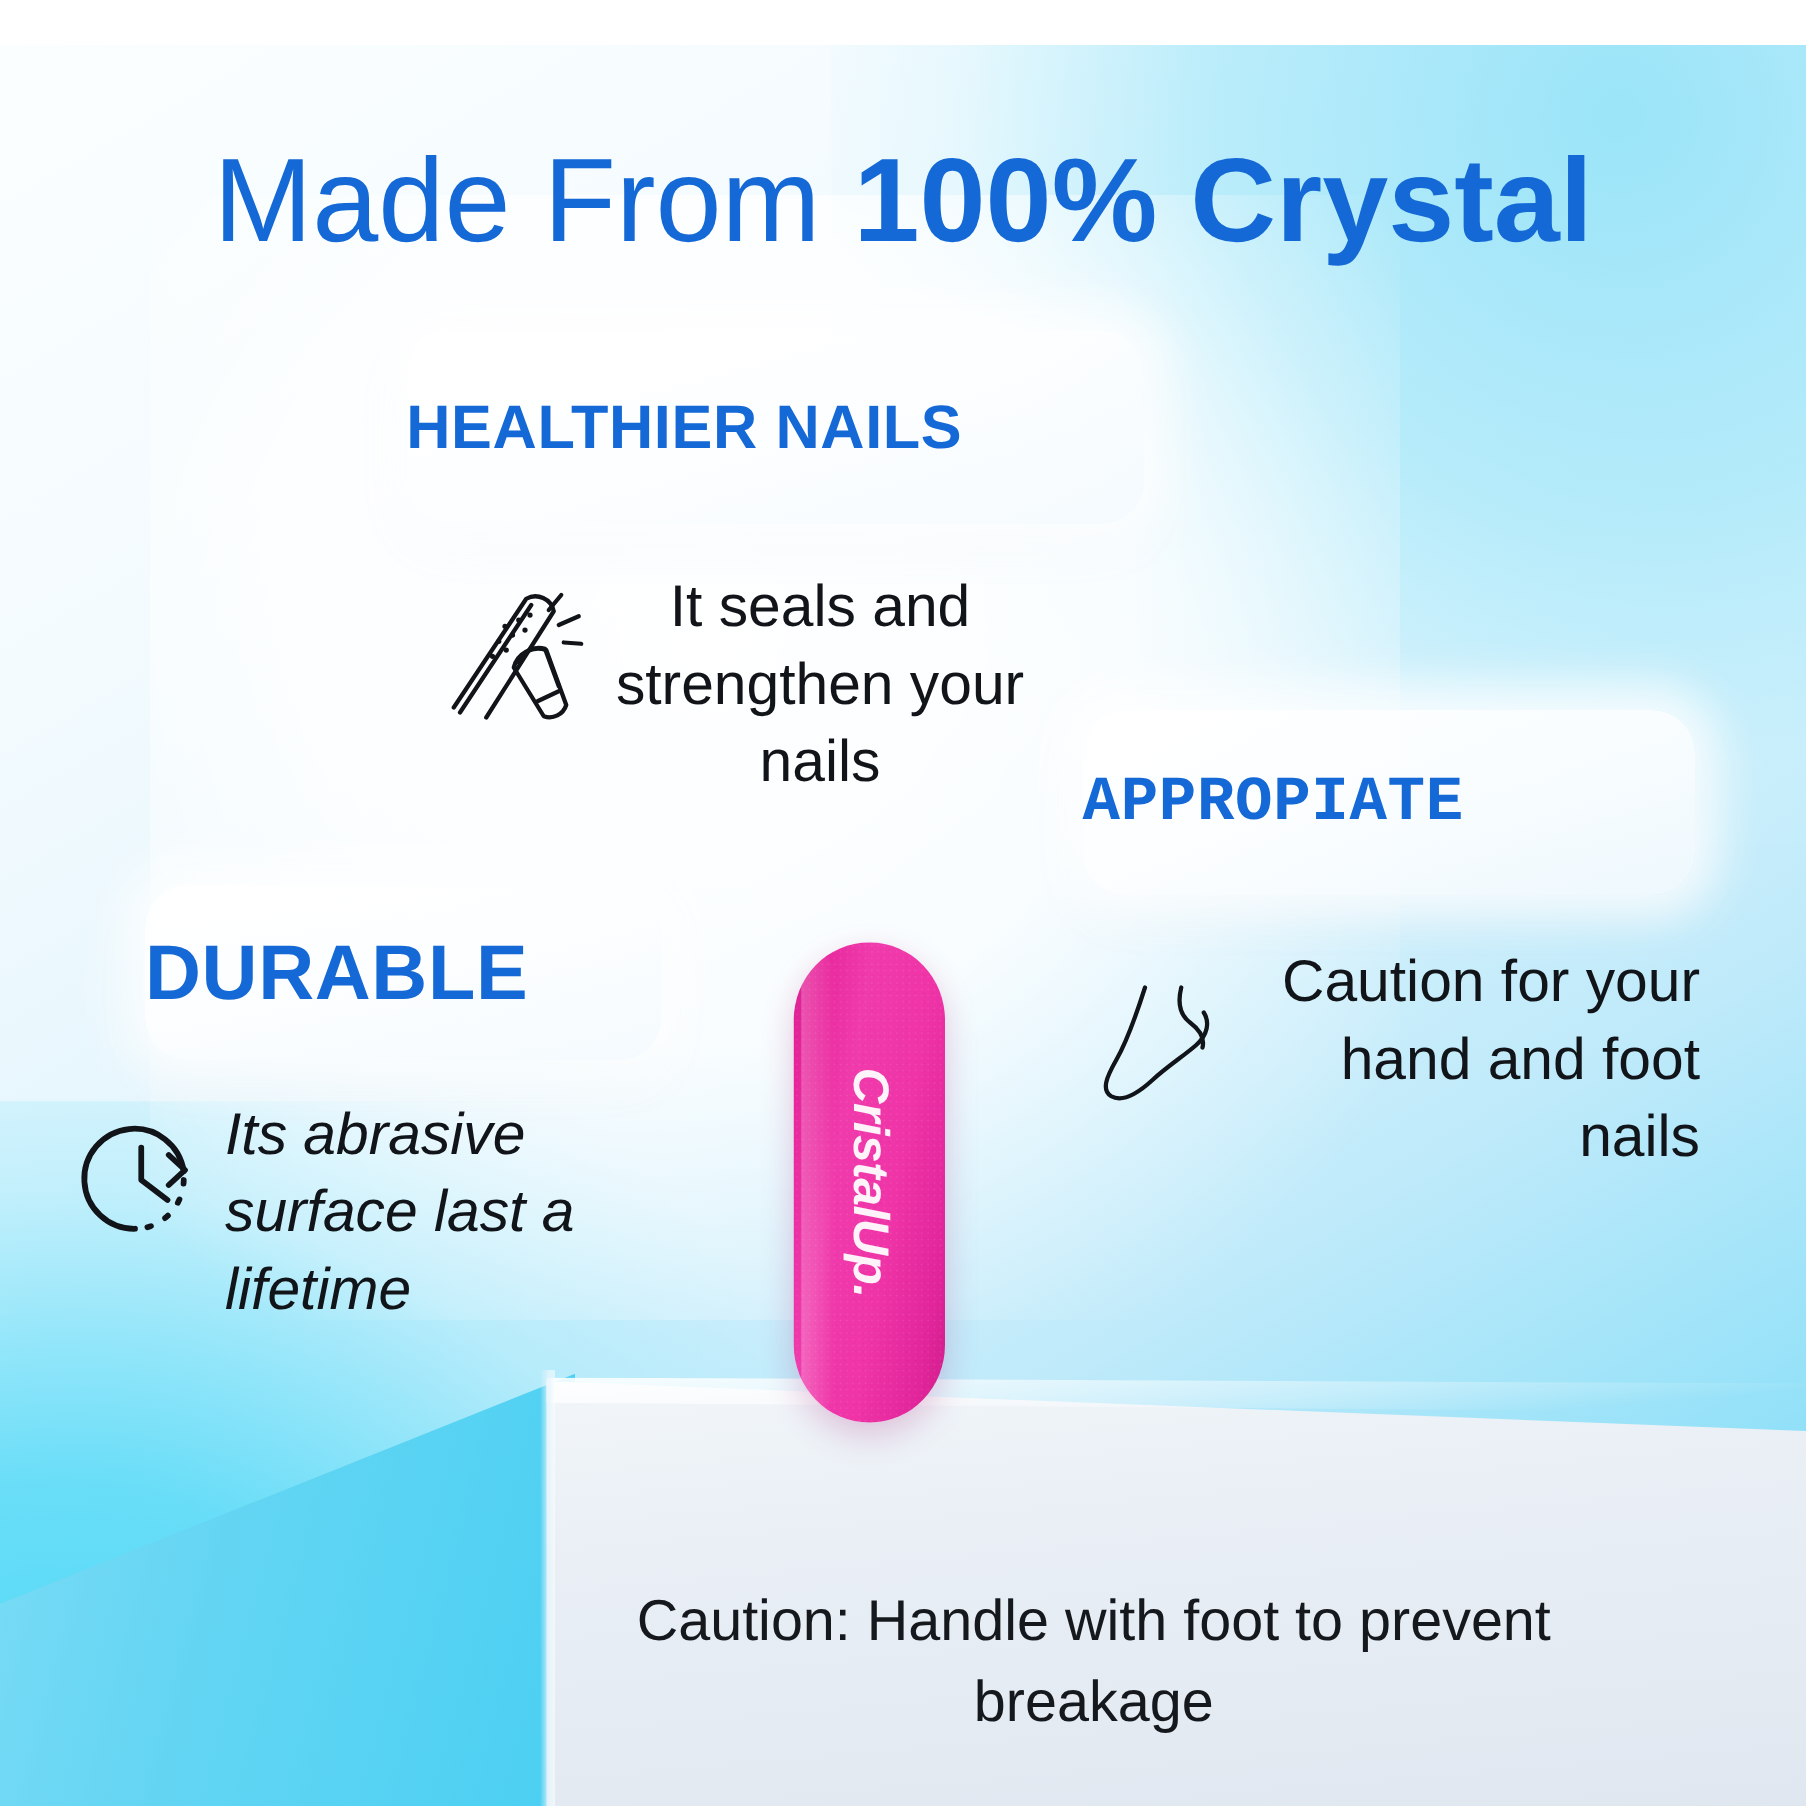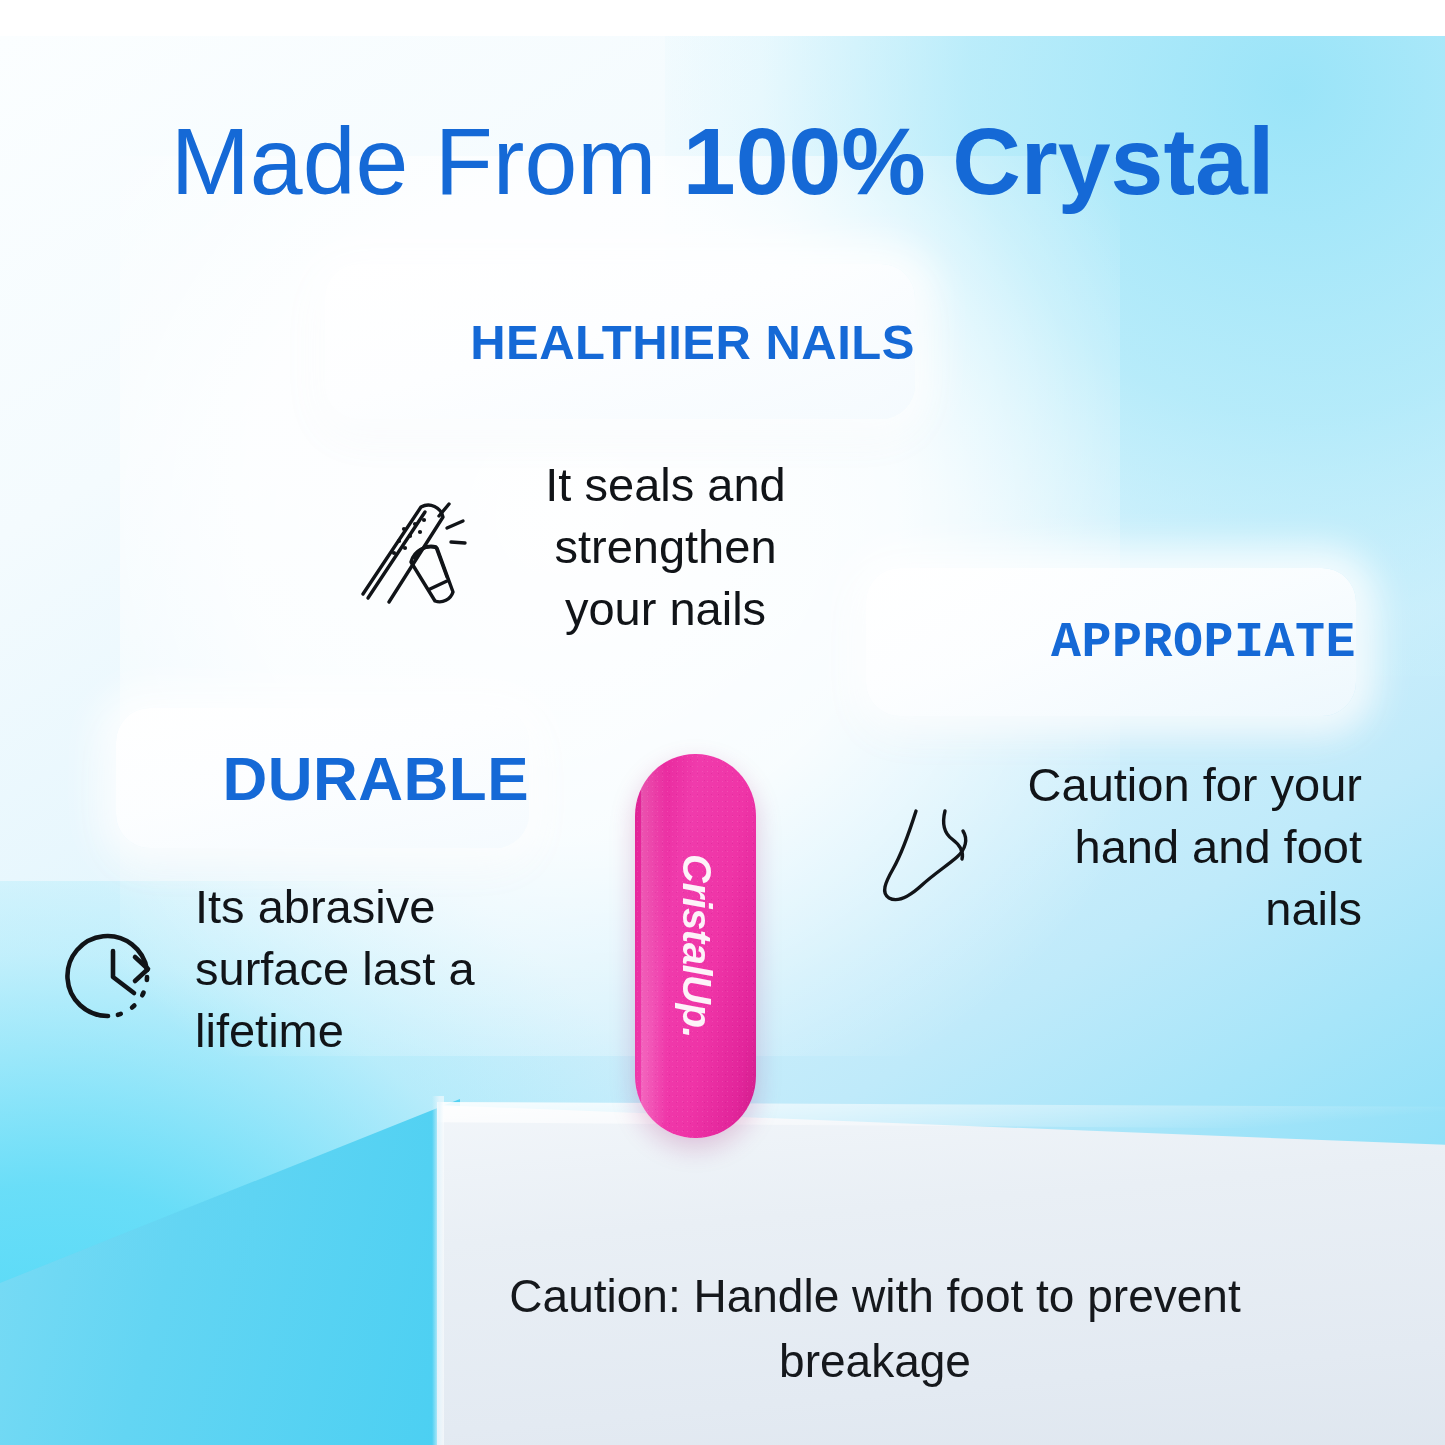--- a/index.html
+++ b/index.html
@@ -96,21 +96,21 @@
     position: absolute;
     border-radius: 34px;
     background: linear-gradient(165deg,
                 rgba(255,255,255,0.97) 0%,
                 rgba(253,254,255,0.93) 45%,
                 rgba(244,250,254,0.86) 100%);
     box-shadow: 0 0 34px 22px rgba(255,255,255,0.78),
                 0 14px 40px rgba(120,170,200,0.10);
     display: flex;
     align-items: center;
-    justify-content: flex-end;
+    justify-content: flex-start;
   }
   .card-label {
     color: #1569d6;
     font-weight: bold;
     letter-spacing: 0.5px;
     white-space: nowrap;
   }
 
   #card-healthier { left: 325px; top: 228px; width: 590px; height: 155px; }
   #card-healthier .card-label { font-size: 49px; }
@@ -129,33 +129,33 @@
     text-align: center;
     color: #1569d6;
     font-size: 95px;
     line-height: 1.08;
     white-space: nowrap;
   }
   #headline .light { font-weight: normal; }
   #headline .heavy { font-weight: bold; }
 
   
-  .feature { position: absolute; display: flex; align-items: center; gap: 15px; }
+  .feature { position: absolute; display: flex; align-items: flex-start; }
   .feature .icon { flex: 0 0 auto; }
   .feature .ftext {
     color: #111418;
     font-size: 47px;
     line-height: 1.32;
   }
 
   #feature-seals { left: 355px; top: 418px; width: 470px; }
   #feature-seals .icon { width: 118px; margin-top: 8px; }
   #feature-seals .ftext { width: 330px; margin-left: 18px; text-align: center; }
 
-  #feature-abrasive { left: 62px; top: 840px; width: 500px; }
+  #feature-abrasive { left: 62px; top: 840px; width: 500px; font-style: italic; }
   #feature-abrasive .icon { width: 102px; margin-top: 14px; }
   #feature-abrasive .ftext { width: 376px; margin-left: 16px; text-align: left; }
 
   #feature-suitable { left: 876px; top: 718px; width: 486px; }
   #feature-suitable .icon { width: 122px; margin-top: 18px; }
   #feature-suitable .ftext { width: 350px; margin-left: 12px; text-align: right; }
 
   
   #product {
     position: absolute;

